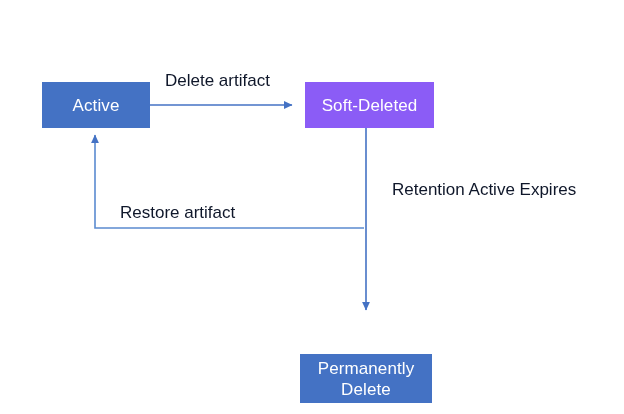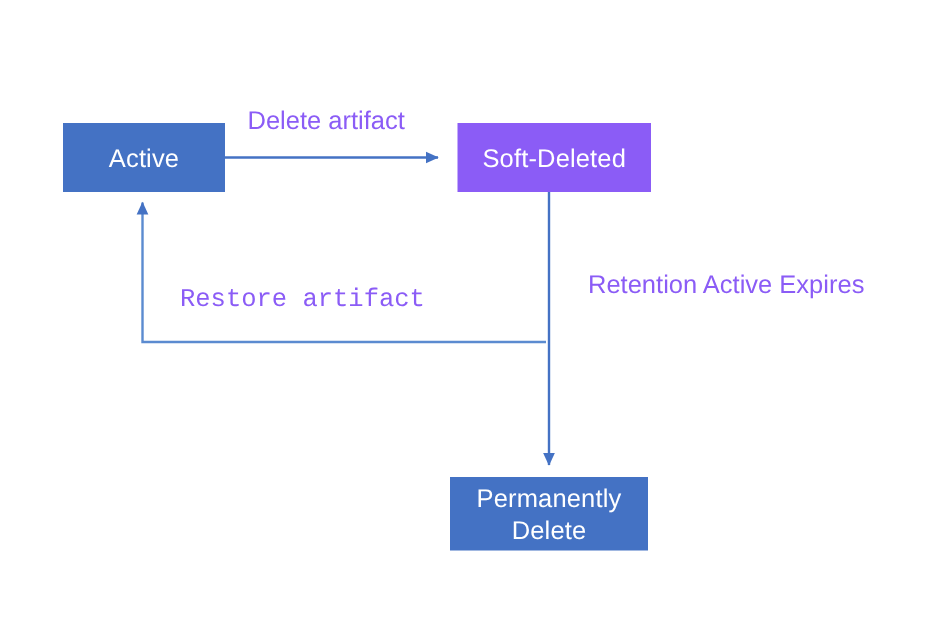--- a/index.html
+++ b/index.html
@@ -54,34 +54,33 @@
     height: 46px;
   }
   #node-permanently-deleted {
     left: 300px;
     top: 318px;
     width: 132px;
     height: 49px;
   }
   .edge-label {
     position: absolute;
-    color: #8b5cf6;
+    color: #0f172a;
     font-family: "Liberation Sans", sans-serif;
     font-size: 17px;
     line-height: 21px;
     white-space: nowrap;
   }
   #label-delete-artifact {
     left: 165px;
     top: 70px;
   }
   #label-restore-artifact {
     left: 120px;
-    top: 190px;
-    font-family: Liberation Mono, monospace;
+    top: 202px;
   }
   #label-retention-expires {
     left: 392px;
     top: 179px;
   }
 </style>
 </head>
 <body>
 
 <div id="diagram-canvas">
@@ -107,21 +106,21 @@
   </svg>
 
   <div class="state-node" id="node-active" style="background: rgb(68, 114, 196);">
     <span>Active</span>
   </div>
 
   <div class="state-node" id="node-soft-deleted" style="background: #8b5cf6;">
     <span>Soft-Deleted</span>
   </div>
 
-  <div class="state-node" id="node-permanently-deleted" style="background: rgb(68, 114, 196);">
+  <div class="state-node" id="node-permanently-deleted" style="background: rgb(68, 114, 196); margin-top: 36px;">
     <span>
       <span>Permanently</span><br>
       <span>Delete</span>
     </span>
   </div>
 
   <div class="edge-label" id="label-delete-artifact">Delete artifact</div>
 
   <div class="edge-label" id="label-restore-artifact">Restore artifact</div>
 

